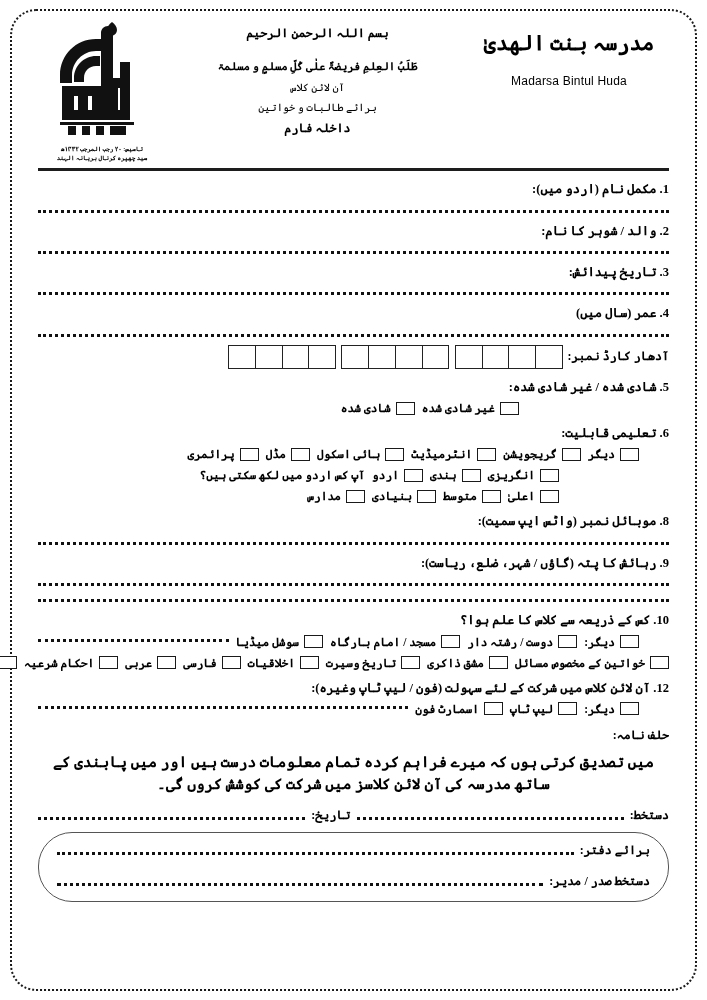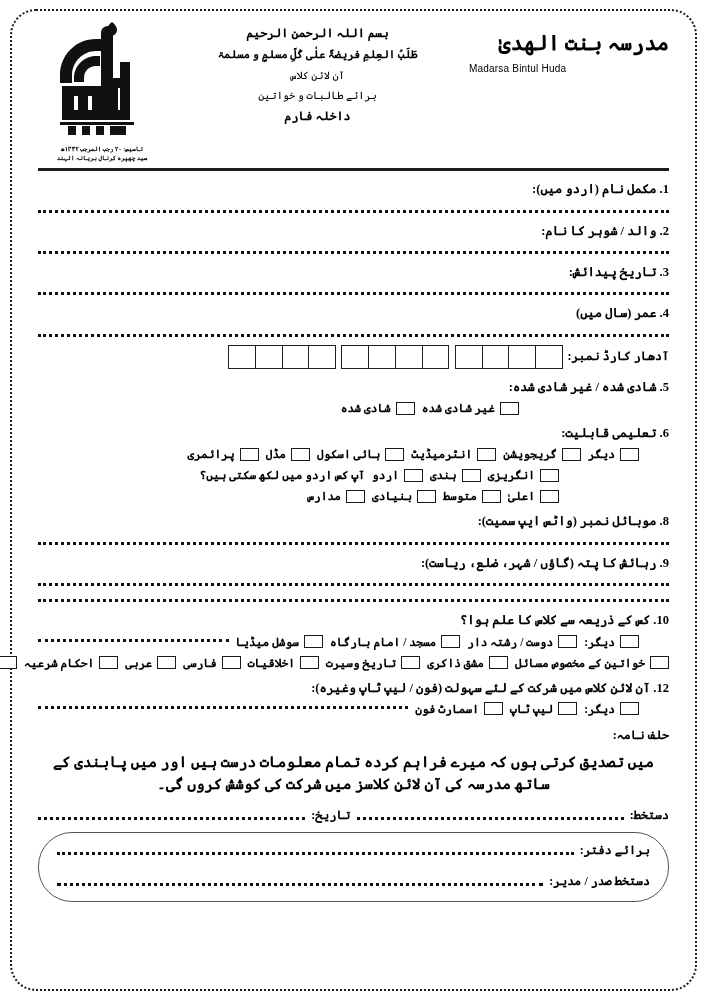--- a/index.html
+++ b/index.html
@@ -34,49 +34,50 @@
   
   .header{
     display:flex;
     flex-direction:row-reverse;
     align-items:flex-start;
     justify-content:space-between;
     padding:4px 4px 0 4px;
     min-height:140px;
   }
   .brand{
+    text-align:center;
     width:200px;
     padding-top:10px;
     flex:0 0 auto;
   }
   .brand-ur{
     direction:rtl;
     font-size:21px;
     font-weight:700;
     line-height:1.25;
     letter-spacing:.5px;
     white-space:nowrap;
   }
   .brand-en{
     font-family:"Liberation Sans","DejaVu Sans",sans-serif;
-    font-size:10px;
-    margin-top:7px;
+    font-size:12px;
+    margin-top:18px;
     letter-spacing:.2px;
   }
   .center-head{
     flex:1 1 auto;
     text-align:center;
     direction:rtl;
     padding-top:6px;
   }
   .bismillah{
     font-size:12px;
     font-weight:700;
     letter-spacing:0px;
-    margin-bottom:7px;
+    margin-bottom:19px;
   }
   .hadith{font-size:11px;margin-bottom:8px;font-weight:600;}
   .hline{font-size:10.5px;margin-bottom:8px;}
   .hline.strong{font-size:12px;font-weight:700;}
   .address{font-size:12px;font-weight:700;margin-top:12px;}
   .logo-wrap{
     width:128px;flex:0 0 auto;
     text-align:center;
     padding-top:2px;
   }

